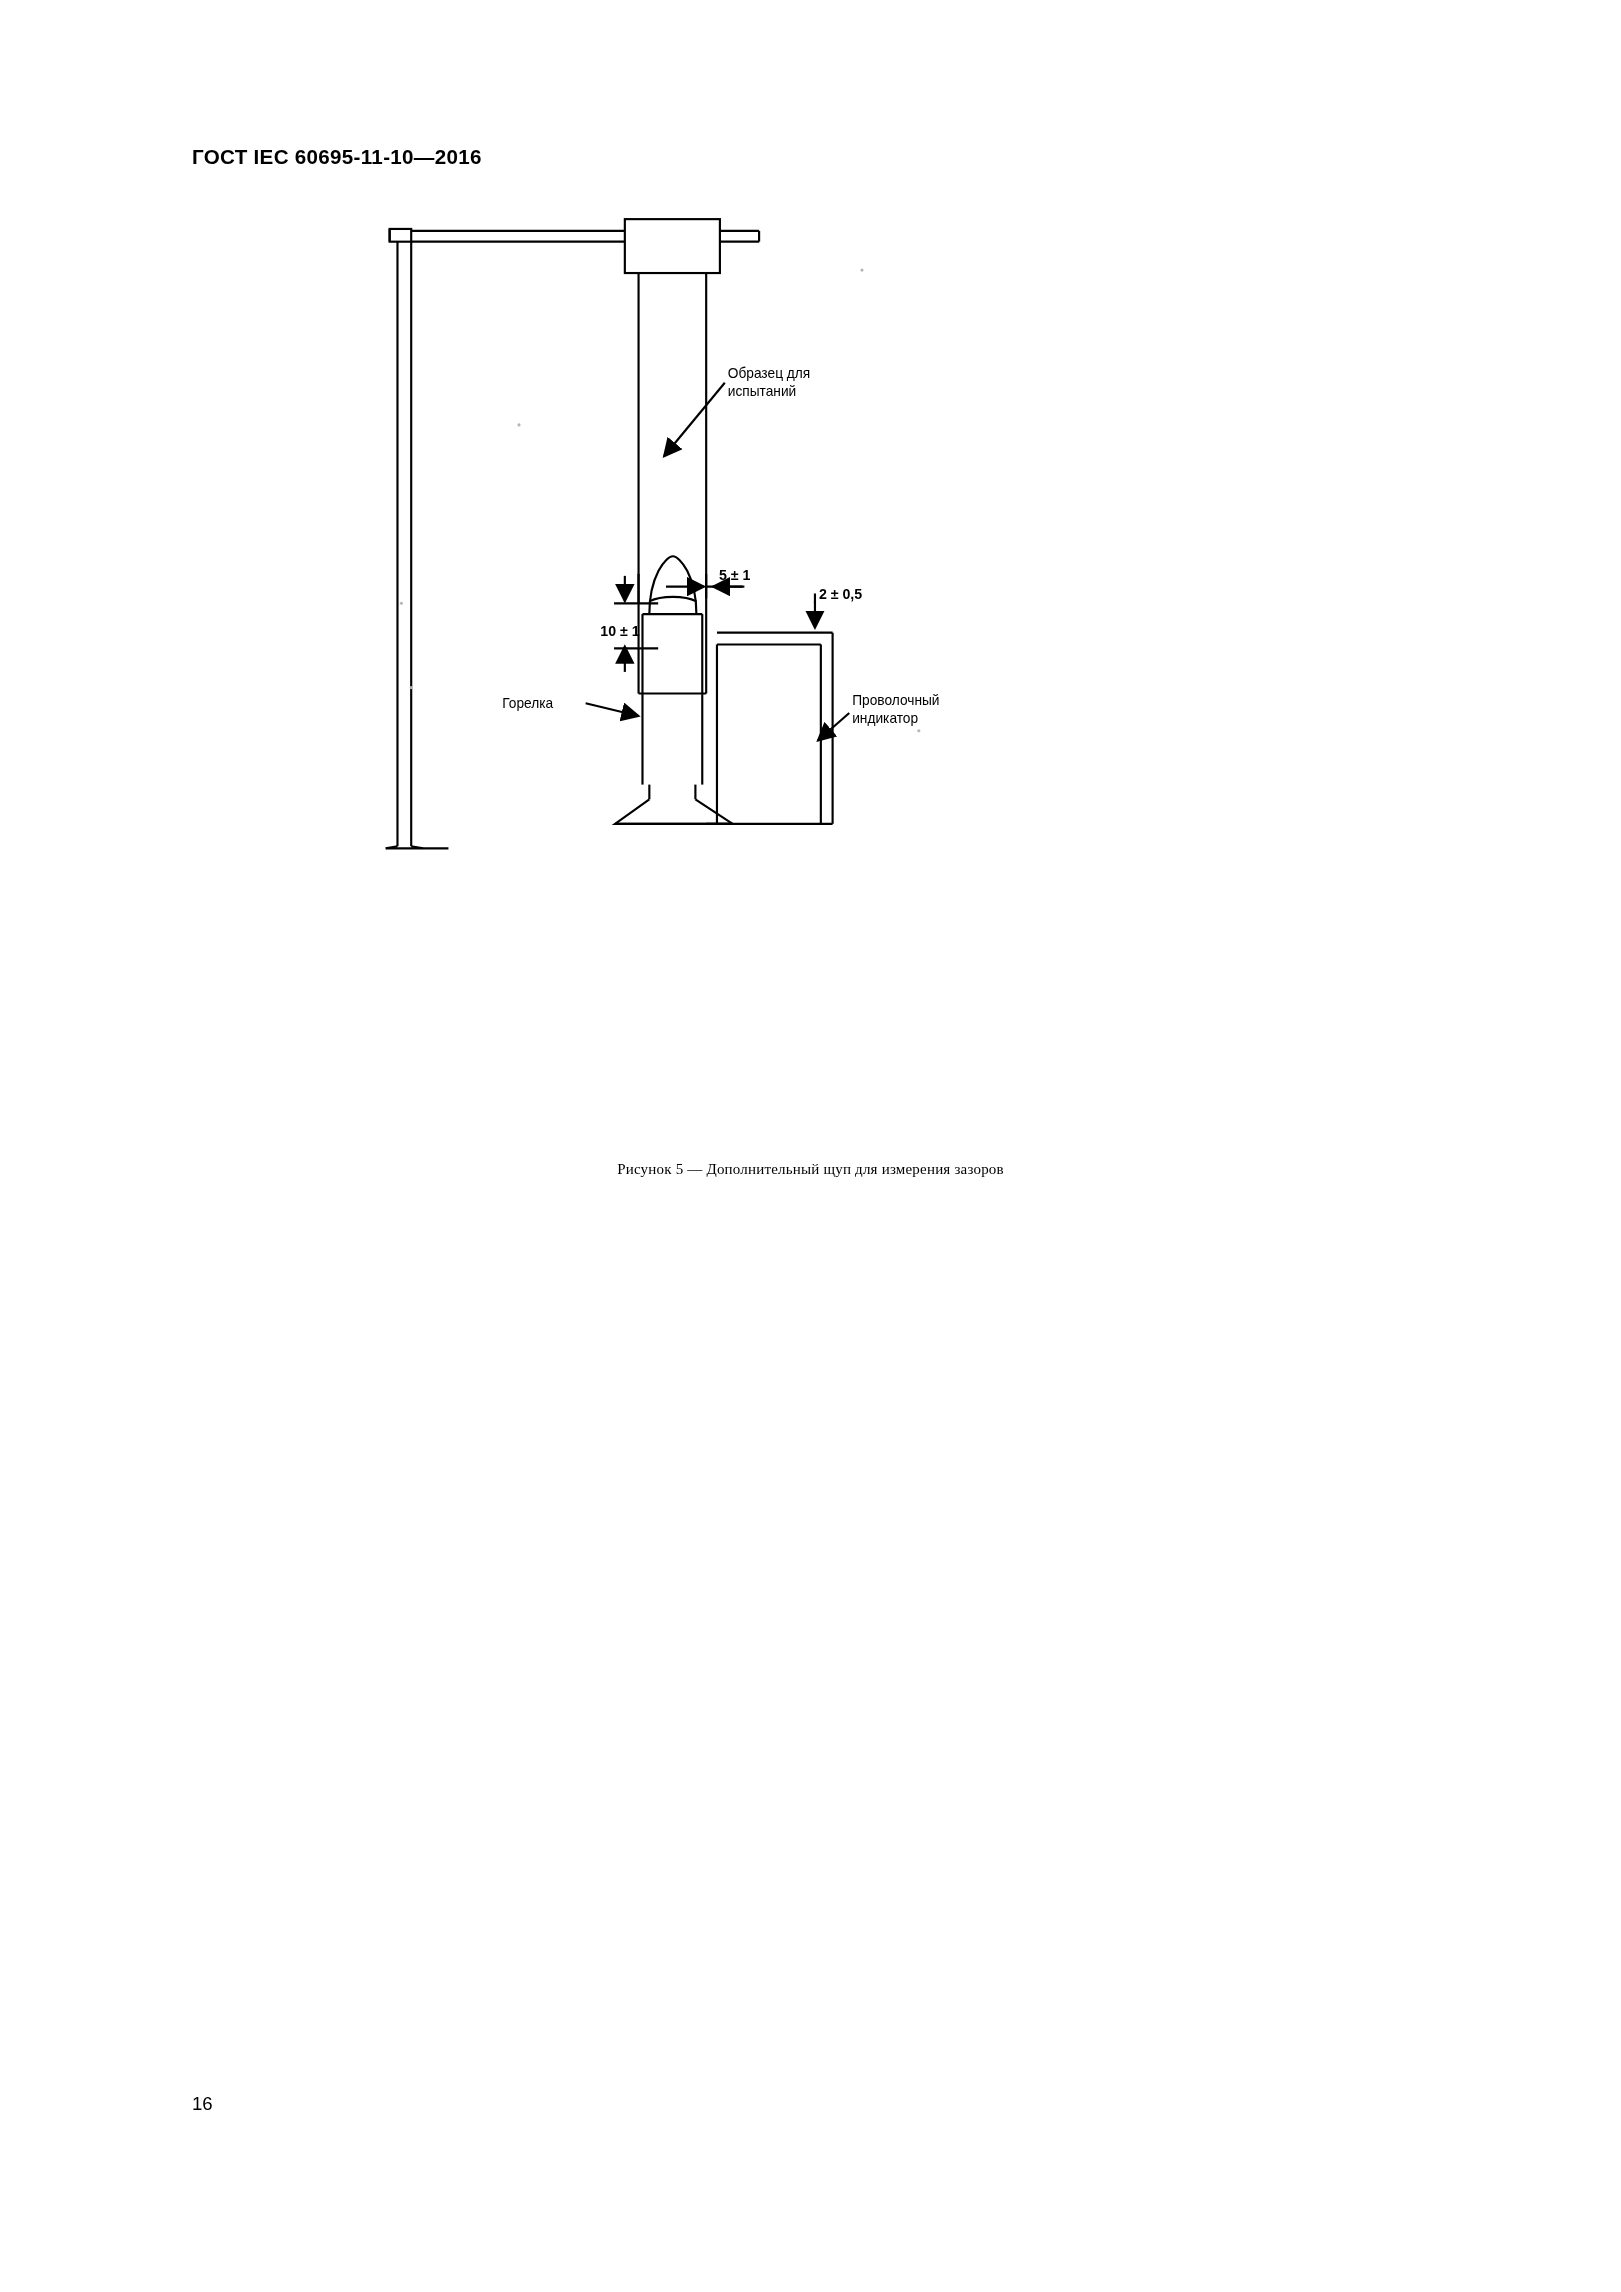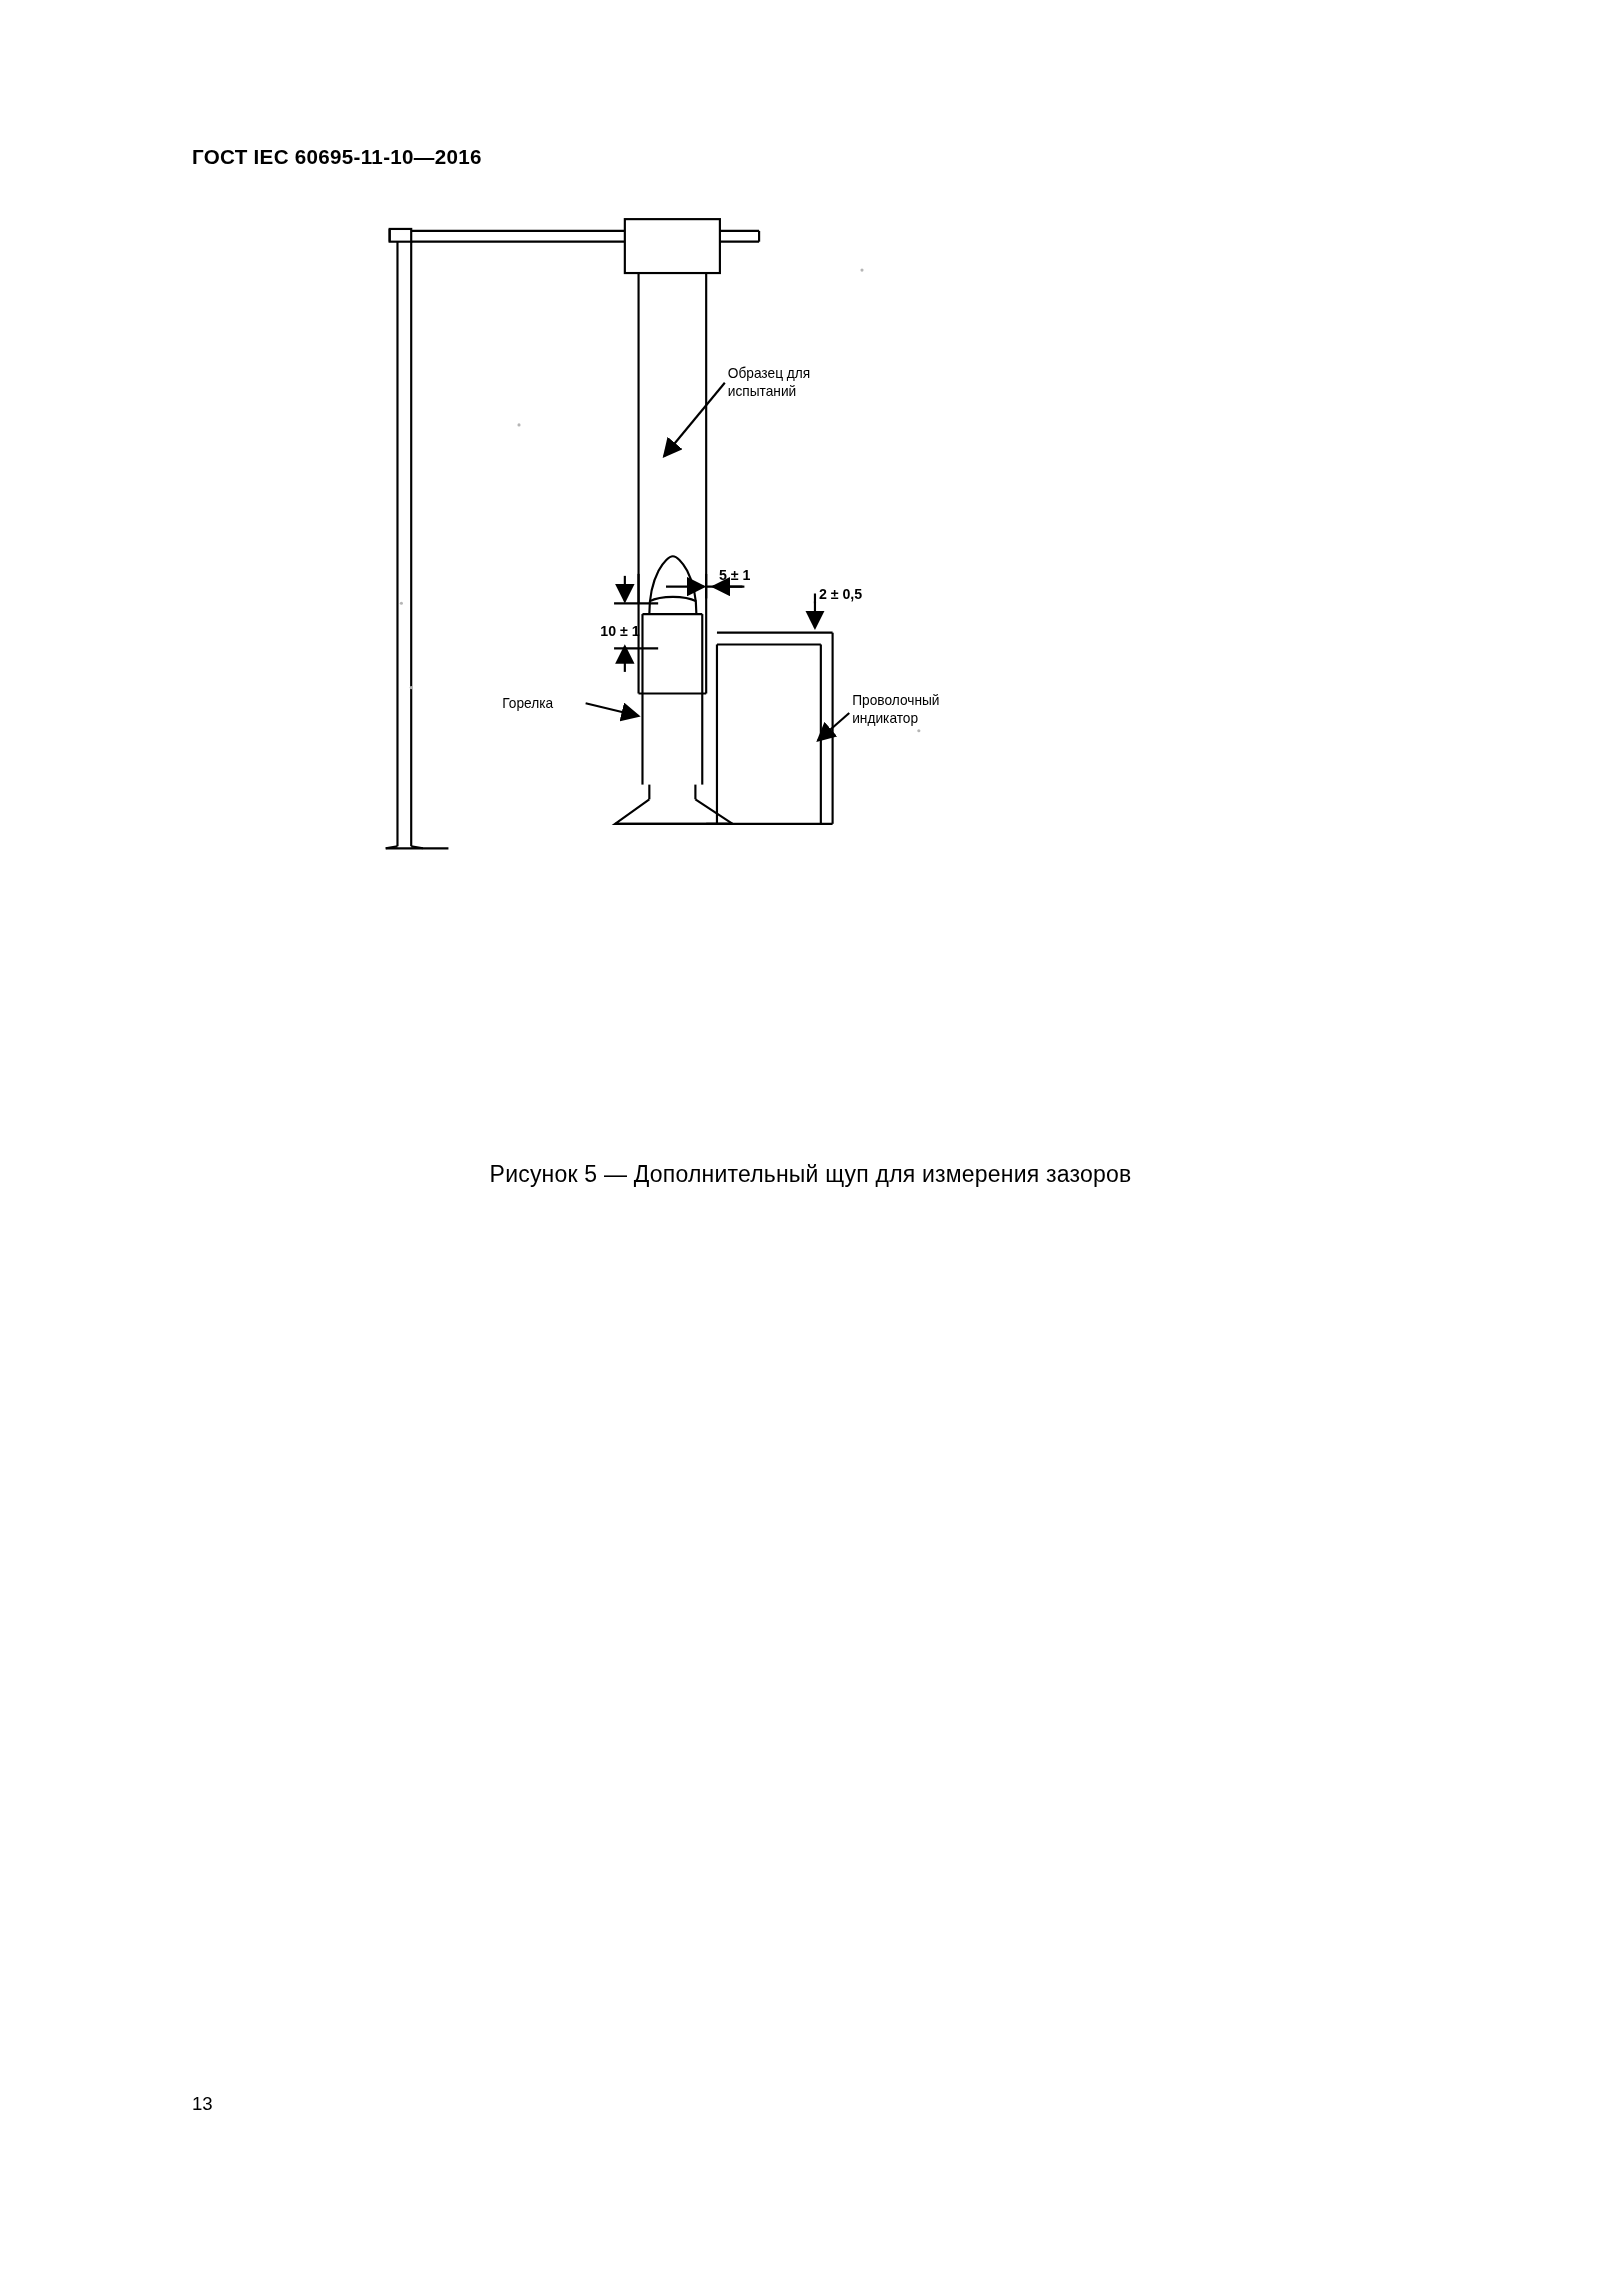--- a/index.html
+++ b/index.html
@@ -38,22 +38,23 @@
   }
   .figure-wrap svg {
     display: block;
   }
   .figure-caption {
     position: absolute;
     left: 0;
     top: 1161px;
     width: 1621px;
     text-align: center;
-    font-size: 23px;
+    font-size: 15px;
     letter-spacing: 0.2px;
+    font-family: Liberation Serif, serif;
   }
   .page-number {
     position: absolute;
     left: 192px;
     top: 2093px;
     font-size: 18.6px;
   }
   .fig-label {
     font-family: "Liberation Sans", sans-serif;
     font-size: 14px;
@@ -195,16 +196,16 @@
         <circle cx="30" cy="400" r="1.6"></circle>
         <circle cx="500" cy="60" r="1.6"></circle>
         <circle cx="558" cy="530" r="1.6"></circle>
         <circle cx="40" cy="486" r="1.6"></circle>
       </g>
     </svg>
   </div>
 
   <div class="figure-caption">Рисунок 5 — Дополнительный щуп для измерения зазоров</div>
 
-  <div class="page-number">13</div>
+  <div class="page-number">16</div>
 
 </div>
 
 
 </body></html>

